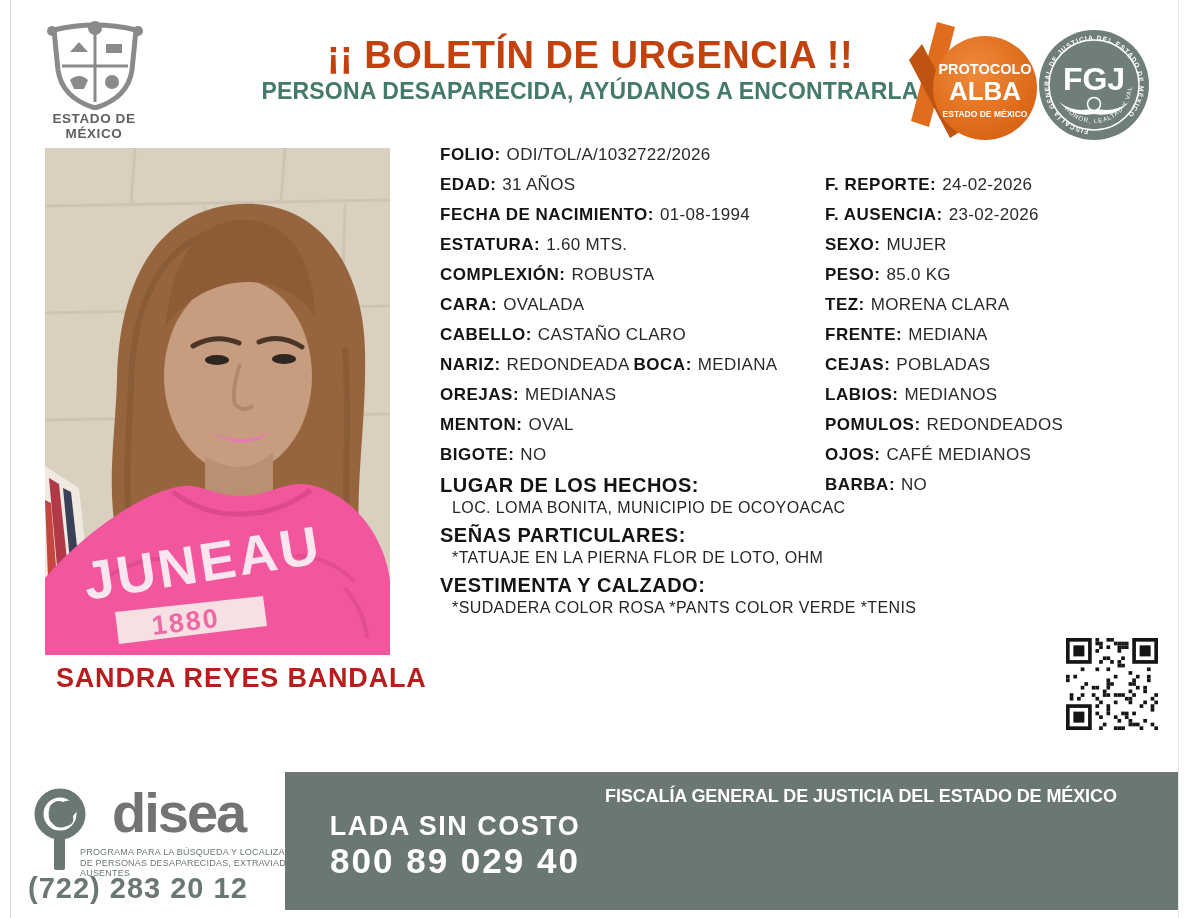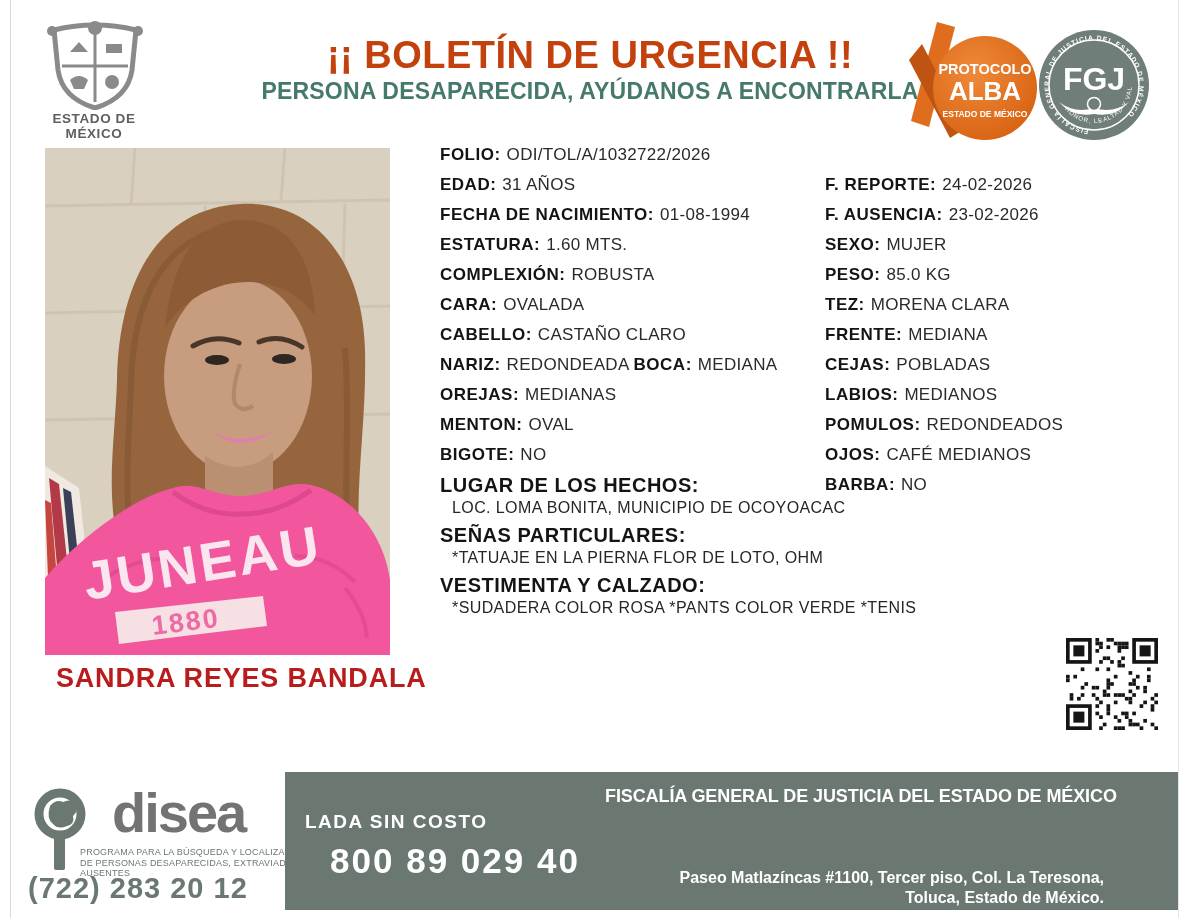--- a/index.html
+++ b/index.html
@@ -23,22 +23,22 @@
   .frow b{color:#141414;margin-right:6px;letter-spacing:.5px;}
   .frow .l2{margin-left:4px;}
   .rrow{left:825px;text-align:center;}
   .sect b{font-size:20px;}
   .fsub{position:absolute;left:452px;font-size:16px;color:#262626;
     letter-spacing:.4px;white-space:nowrap;}
   .person-name{left:56px;top:663px;font-size:27px;font-weight:bold;color:#b91c1c;
     letter-spacing:.8px;white-space:nowrap;}
   
   .footer-bar{left:285px;top:772px;width:893px;height:138px;background:#6B7872;}
-  .lada-label{left:305px;top:811px;width:300px;text-align:left;
-    font-size:19px;font-weight:bold;color:#fff;letter-spacing:1.5px;white-space:nowrap;}
+  .lada-label{left:305px;top:811px;width:300px;text-align:center;
+    font-size:27px;font-weight:bold;color:#fff;letter-spacing:1.5px;white-space:nowrap;}
   .lada-number{left:295px;top:841px;width:320px;text-align:center;
     font-size:35px;font-weight:bold;color:#fff;letter-spacing:2px;white-space:nowrap;}
   .fgj-col{left:605px;top:780px;width:505px;color:#fff;}
   .fgj-title{position:absolute;top:6px;width:100%;text-align:center;
     font-size:18px;font-weight:bold;letter-spacing:-.1px;white-space:nowrap;}
   .fgj-desc{position:absolute;top:42px;width:100%;text-align:center;
     font-size:15.5px;color:#eef0ef;line-height:20px;}
   .fgj-addr{position:absolute;top:88px;width:100%;text-align:right;
     font-size:16px;font-weight:bold;line-height:20px;padding-right:6px;box-sizing:border-box;}
   .odisea-word{left:88px;top:780px;font-size:56px;font-weight:bold;color:#737373;
@@ -340,17 +340,13 @@
 </div>
 <div class="abs odisea-phone">(722) 283 20 12</div>
 
 <div class="abs lada-label">LADA SIN COSTO</div>
 <div class="abs lada-number">800 89 029 40</div>
 
 <div class="abs fgj-col" style="height:130px">
   <div class="fgj-title">FISCALÍA GENERAL DE JUSTICIA DEL ESTADO DE MÉXICO</div>
   <div class="fgj-desc">
   </div>
-  <div class="fgj-addr">
-    <div>Paseo Matlazíncas #1100, Tercer piso, Col. La Teresona,</div>
-    <div>Toluca, Estado de México.</div>
-  </div>
 </div>
 
 </body></html>

